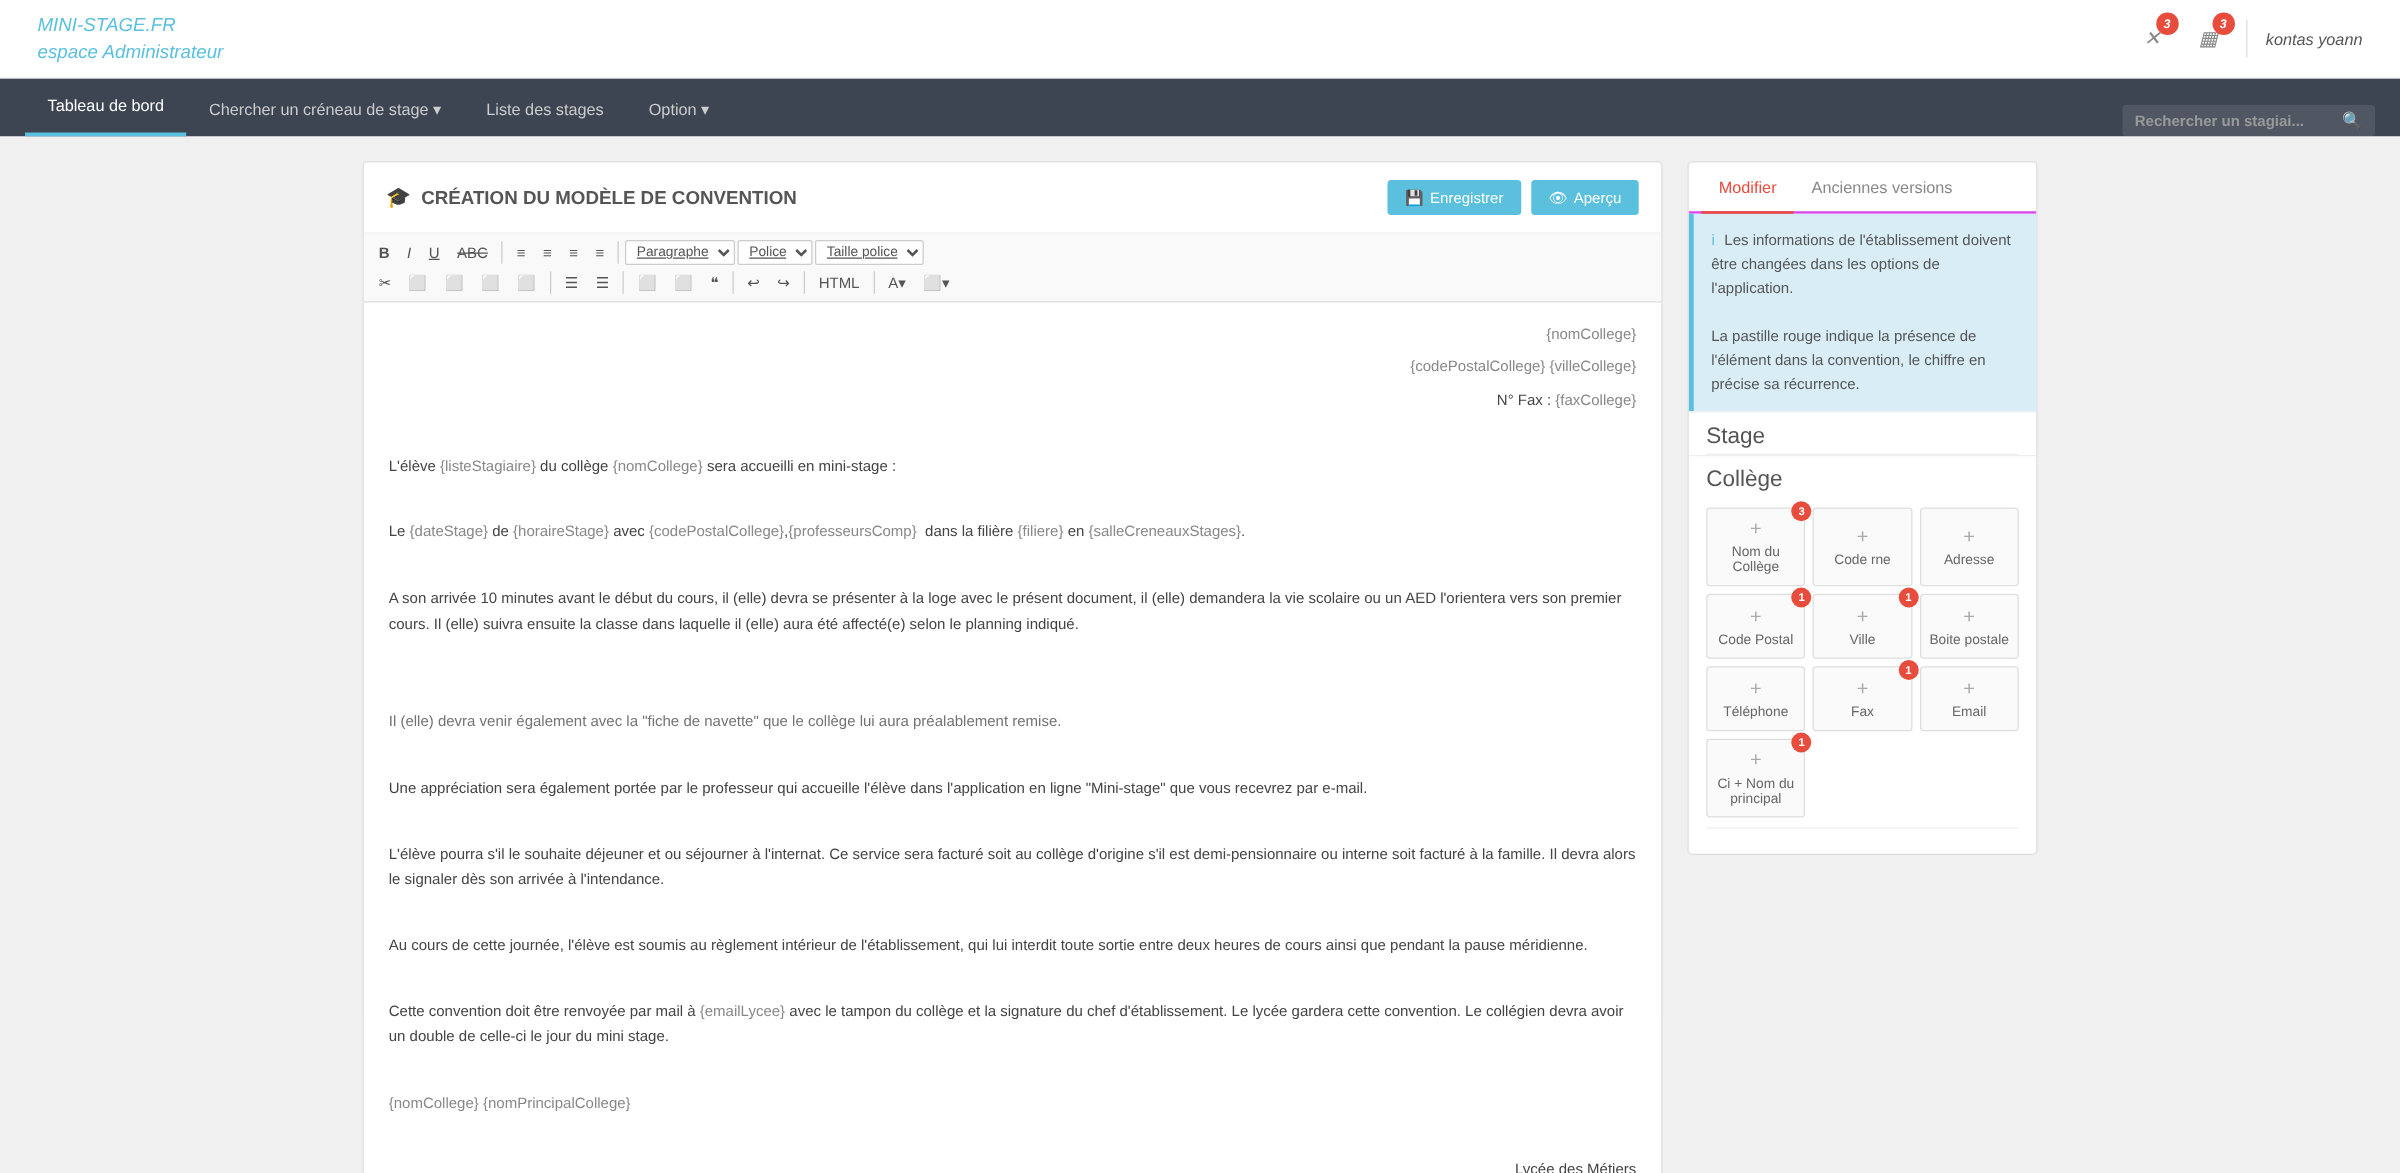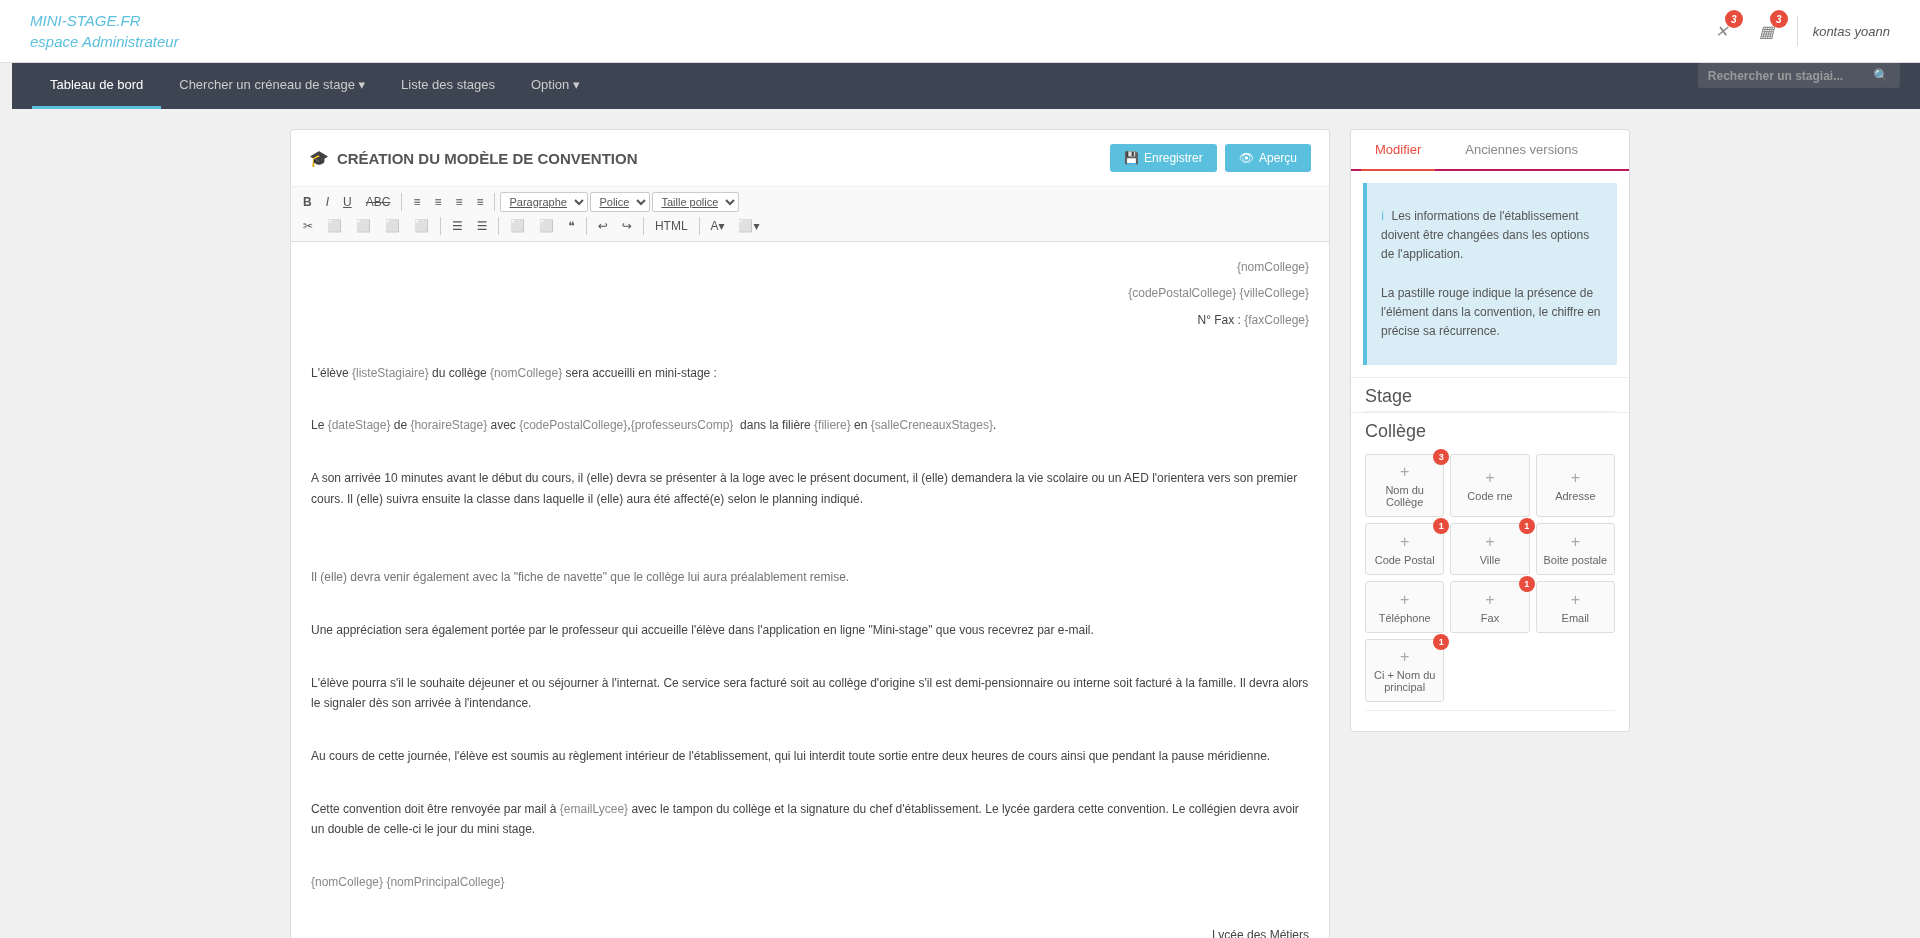--- a/index.html
+++ b/index.html
@@ -32,23 +32,22 @@
       font-weight: bold;
     }
     .user-name { color: #555; font-size: 13px; }
     .divider-v { width: 1px; height: 30px; background: #ddd; }
 
     
     .navbar {
       background: #3d4452;
       padding: 0 20px;
       display: flex;
-      align-items: flex-start;
+      align-items: flex-end;
       gap: 0;
-      margin-left: 12px;
     }
     .nav-item {
       color: #ccc;
       padding: 14px 18px;
       cursor: pointer;
       font-size: 13px;
       display: flex; align-items: center; gap: 5px;
       white-space: nowrap;
     }
     .nav-item.active { color: #fff; border-bottom: 3px solid #5bc0de; }
@@ -152,40 +151,39 @@
     
     .sidebar-tabs {
       background: #fff;
       border: 1px solid #ddd;
       border-radius: 4px;
       overflow: hidden;
       margin-bottom: 0;
     }
     .tabs-header {
       display: flex;
-      border-bottom: 2px solid #be185d;
+      border-bottom: 2px solid #d946ef;
       padding: 0 10px;
-      gap: 16px;
     }
     .tab-item {
       padding: 12px 14px;
       font-size: 13px;
       cursor: pointer;
       color: #888;
       border-bottom: 2px solid transparent;
       margin-bottom: -2px;
     }
     .tab-item.active { color: #e74c3c; border-bottom: 2px solid #e74c3c; }
 
     
     .info-box {
       background: #d9edf7;
       border-left: 4px solid #5bc0de;
-      padding: 24px 14px;
-      margin: 12px;
+      padding: 12px 14px;
+      margin: 0;
       font-size: 12px;
       color: #555;
       line-height: 1.6;
     }
     .info-box .info-icon { color: #5bc0de; margin-right: 4px; }
     .sidebar-section-title {
       font-size: 18px;
       font-weight: normal;
       color: #555;
       padding: 8px 14px 4px;

